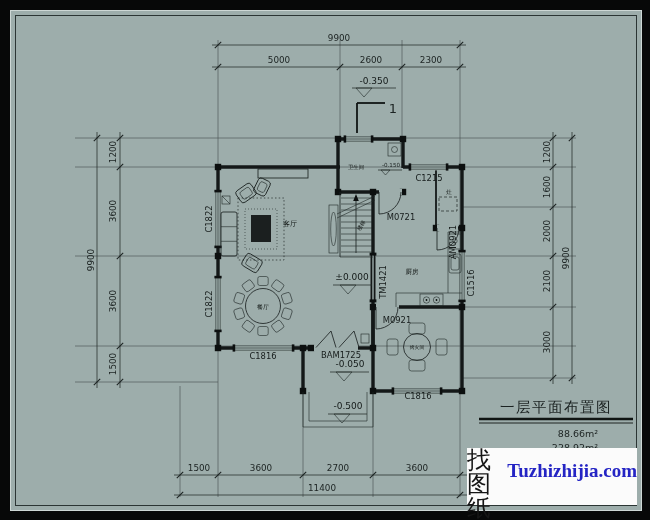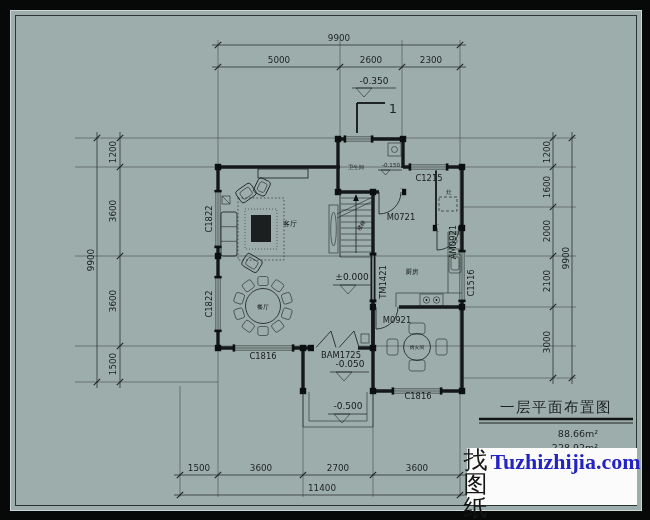--- a/index.html
+++ b/index.html
@@ -20,21 +20,21 @@
   .w2{stroke:#141818;stroke-width:1.8;}
   .t{stroke:#1d2423;stroke-width:0.85;fill:none;}
   .t2{stroke:#20282another;}
   .t2{stroke:#202827;stroke-width:0.6;fill:none;}
   .cut{fill:#9dadab;stroke:none;}
   .blk{fill:#0c0f0f;stroke:none;}
   .tick{stroke:#1d2423;stroke-width:1.1;}
   .watermark{position:absolute;left:467px;top:448px;width:170px;height:57px;background:#fbfbfb;
              display:flex;flex-direction:row;align-items:flex-start;justify-content:center;line-height:1;}
   .wm1{font-size:24px;letter-spacing:3px;color:#151515;font-family:"Liberation Serif",serif;}
-  .wm2{font-size:22px;font-weight:bold;color:#2424c4;font-family:"Liberation Serif",serif;margin-top:3px;}
+  .wm2{font-size:19px;font-weight:bold;color:#2424c4;font-family:"Liberation Serif",serif;margin-top:13px;}
   .titleline{stroke:#101513;}
 </style>
 </head>
 <body>
 
 <div class="sheet"></div>
 <div class="frame"></div>
 
 <svg width="650" height="520" viewBox="0 0 650 520">
   <defs>

